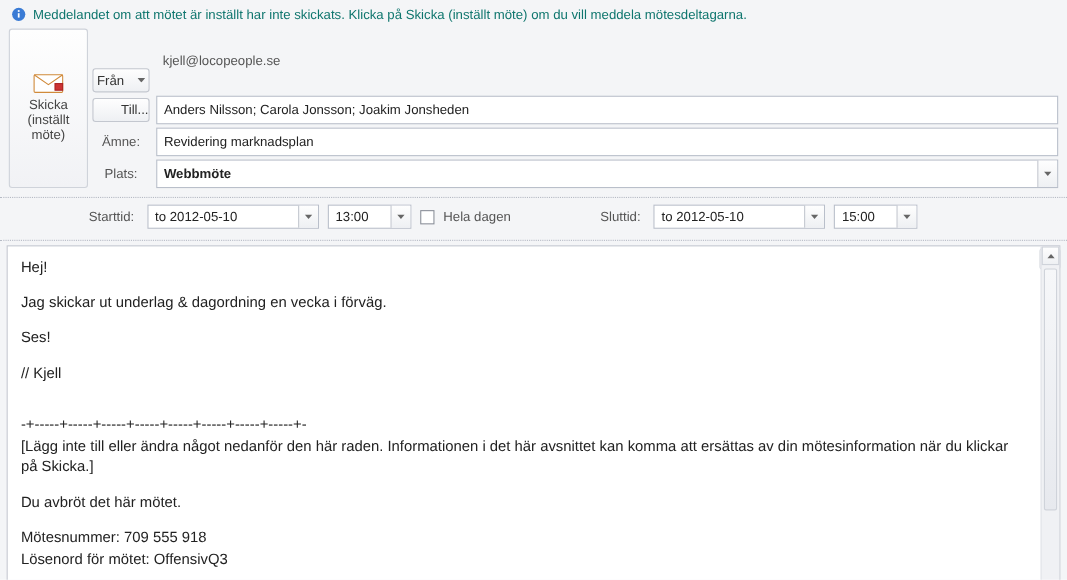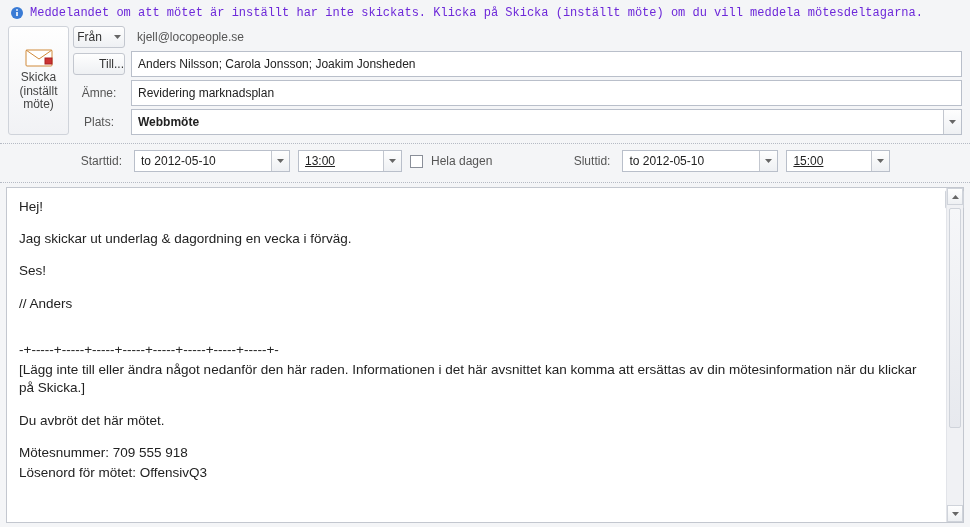--- a/index.html
+++ b/index.html
@@ -12,34 +12,33 @@
     width: 970px;
     height: 527px;
     overflow: hidden;
     color: #444;
   }
   .notice {
     padding: 6px 10px 4px 10px;
     display: flex;
     align-items: center;
     gap: 6px;
-    color: #6d28d9;
-    font-family: Liberation Mono, monospace;
+    color: #0f766e;
   }
   .notice .i-icon {
     width: 14px; height: 14px;
     display: inline-flex; align-items: center; justify-content: center;
   }
   .header-area {
     display: flex;
     padding: 2px 8px 4px 8px;
     gap: 4px;
   }
   .send-box {
-    width: 61px;
+    width: 72px;
     border: 1px solid #cfd3da;
     border-radius: 3px;
     background: linear-gradient(#fefefe, #f1f2f5);
     display: flex;
     flex-direction: column;
     align-items: center;
     justify-content: center;
     padding: 6px 2px;
     text-align: center;
     line-height: 1.15;
@@ -67,21 +66,21 @@
     border: 1px solid #c3c7cf;
     border-radius: 3px;
     background: linear-gradient(#fefefe, #eef0f3);
     display: flex;
     align-items: center;
     justify-content: flex-end;
     font-size: 12px;
     color: #333;
     cursor: default;
   }
-  .labelbtn.dd { justify-content: center; gap: 12px; }
+  .labelbtn.dd { justify-content: center; gap: 12px; margin-top: 36px; }
   .labelplain {
     width: 52px;
     text-align: center;
     color: #555;
   }
   .txt {
     flex: 1;
     height: 26px;
     border: 1px solid #b9bfca;
     background: #fff;
@@ -134,21 +133,21 @@
     background: #fff;
     display: flex;
     align-items: center;
     padding: 0 22px 0 6px;
     font-size: 12px;
     color: #222;
     text-align: right;
   }
   .combo .dd-btn { width: 18px; }
   .combo.date { width: 156px; }
-  .combo.time { width: 104px; text-decoration: underline; }
+  .combo.time { width: 76px; }
   .chk {
     width: 13px; height: 13px;
     border: 1px solid #8a8f99;
     background: #fff;
   }
   .chk-label { color: #555; }
   .body-area {
     position: relative;
     margin: 0 6px 6px 6px;
     border: 1px solid #c3c7cf;
@@ -315,21 +314,21 @@
   <div class="side-tool">
     <svg width="12" height="12" viewBox="0 0 12 12">
       <rect x="1" y="1" width="10" height="10" fill="none" stroke="#7a7f88"></rect>
         <path d="M3 6h6M6 3v6" stroke="#7a7f88"></path>
     </svg>
   </div>
   <div class="body-scroll">
     <p>Hej!</p>
     <p>Jag skickar ut underlag &amp; dagordning en vecka i förväg.</p>
     <p>Ses!</p>
-    <p style="margin-bottom:28px">// Anders</p>
+    <p style="margin-bottom:28px">// Kjell</p>
     <p class="tight">-+-----+-----+-----+-----+-----+-----+-----+-----+-</p>
     <p>[Lägg inte till eller ändra något nedanför den här raden. Informationen i det här avsnittet kan komma att ersättas av din mötesinformation när du klickar på Skicka.]</p>
     <p>Du avbröt det här mötet.</p>
     <p class="tight">Mötesnummer: 709 555 918</p>
     <p class="tight">Lösenord för mötet: OffensivQ3</p>
   </div>
   <div class="scrollbar">
     <div class="scroll-arrow" style="position:absolute;top:0;left:0;right:0">
       <svg width="7" height="4" viewBox="0 0 7 4">
           <polygon points="3.5,0 7,4 0,4" fill="#666"></polygon>

